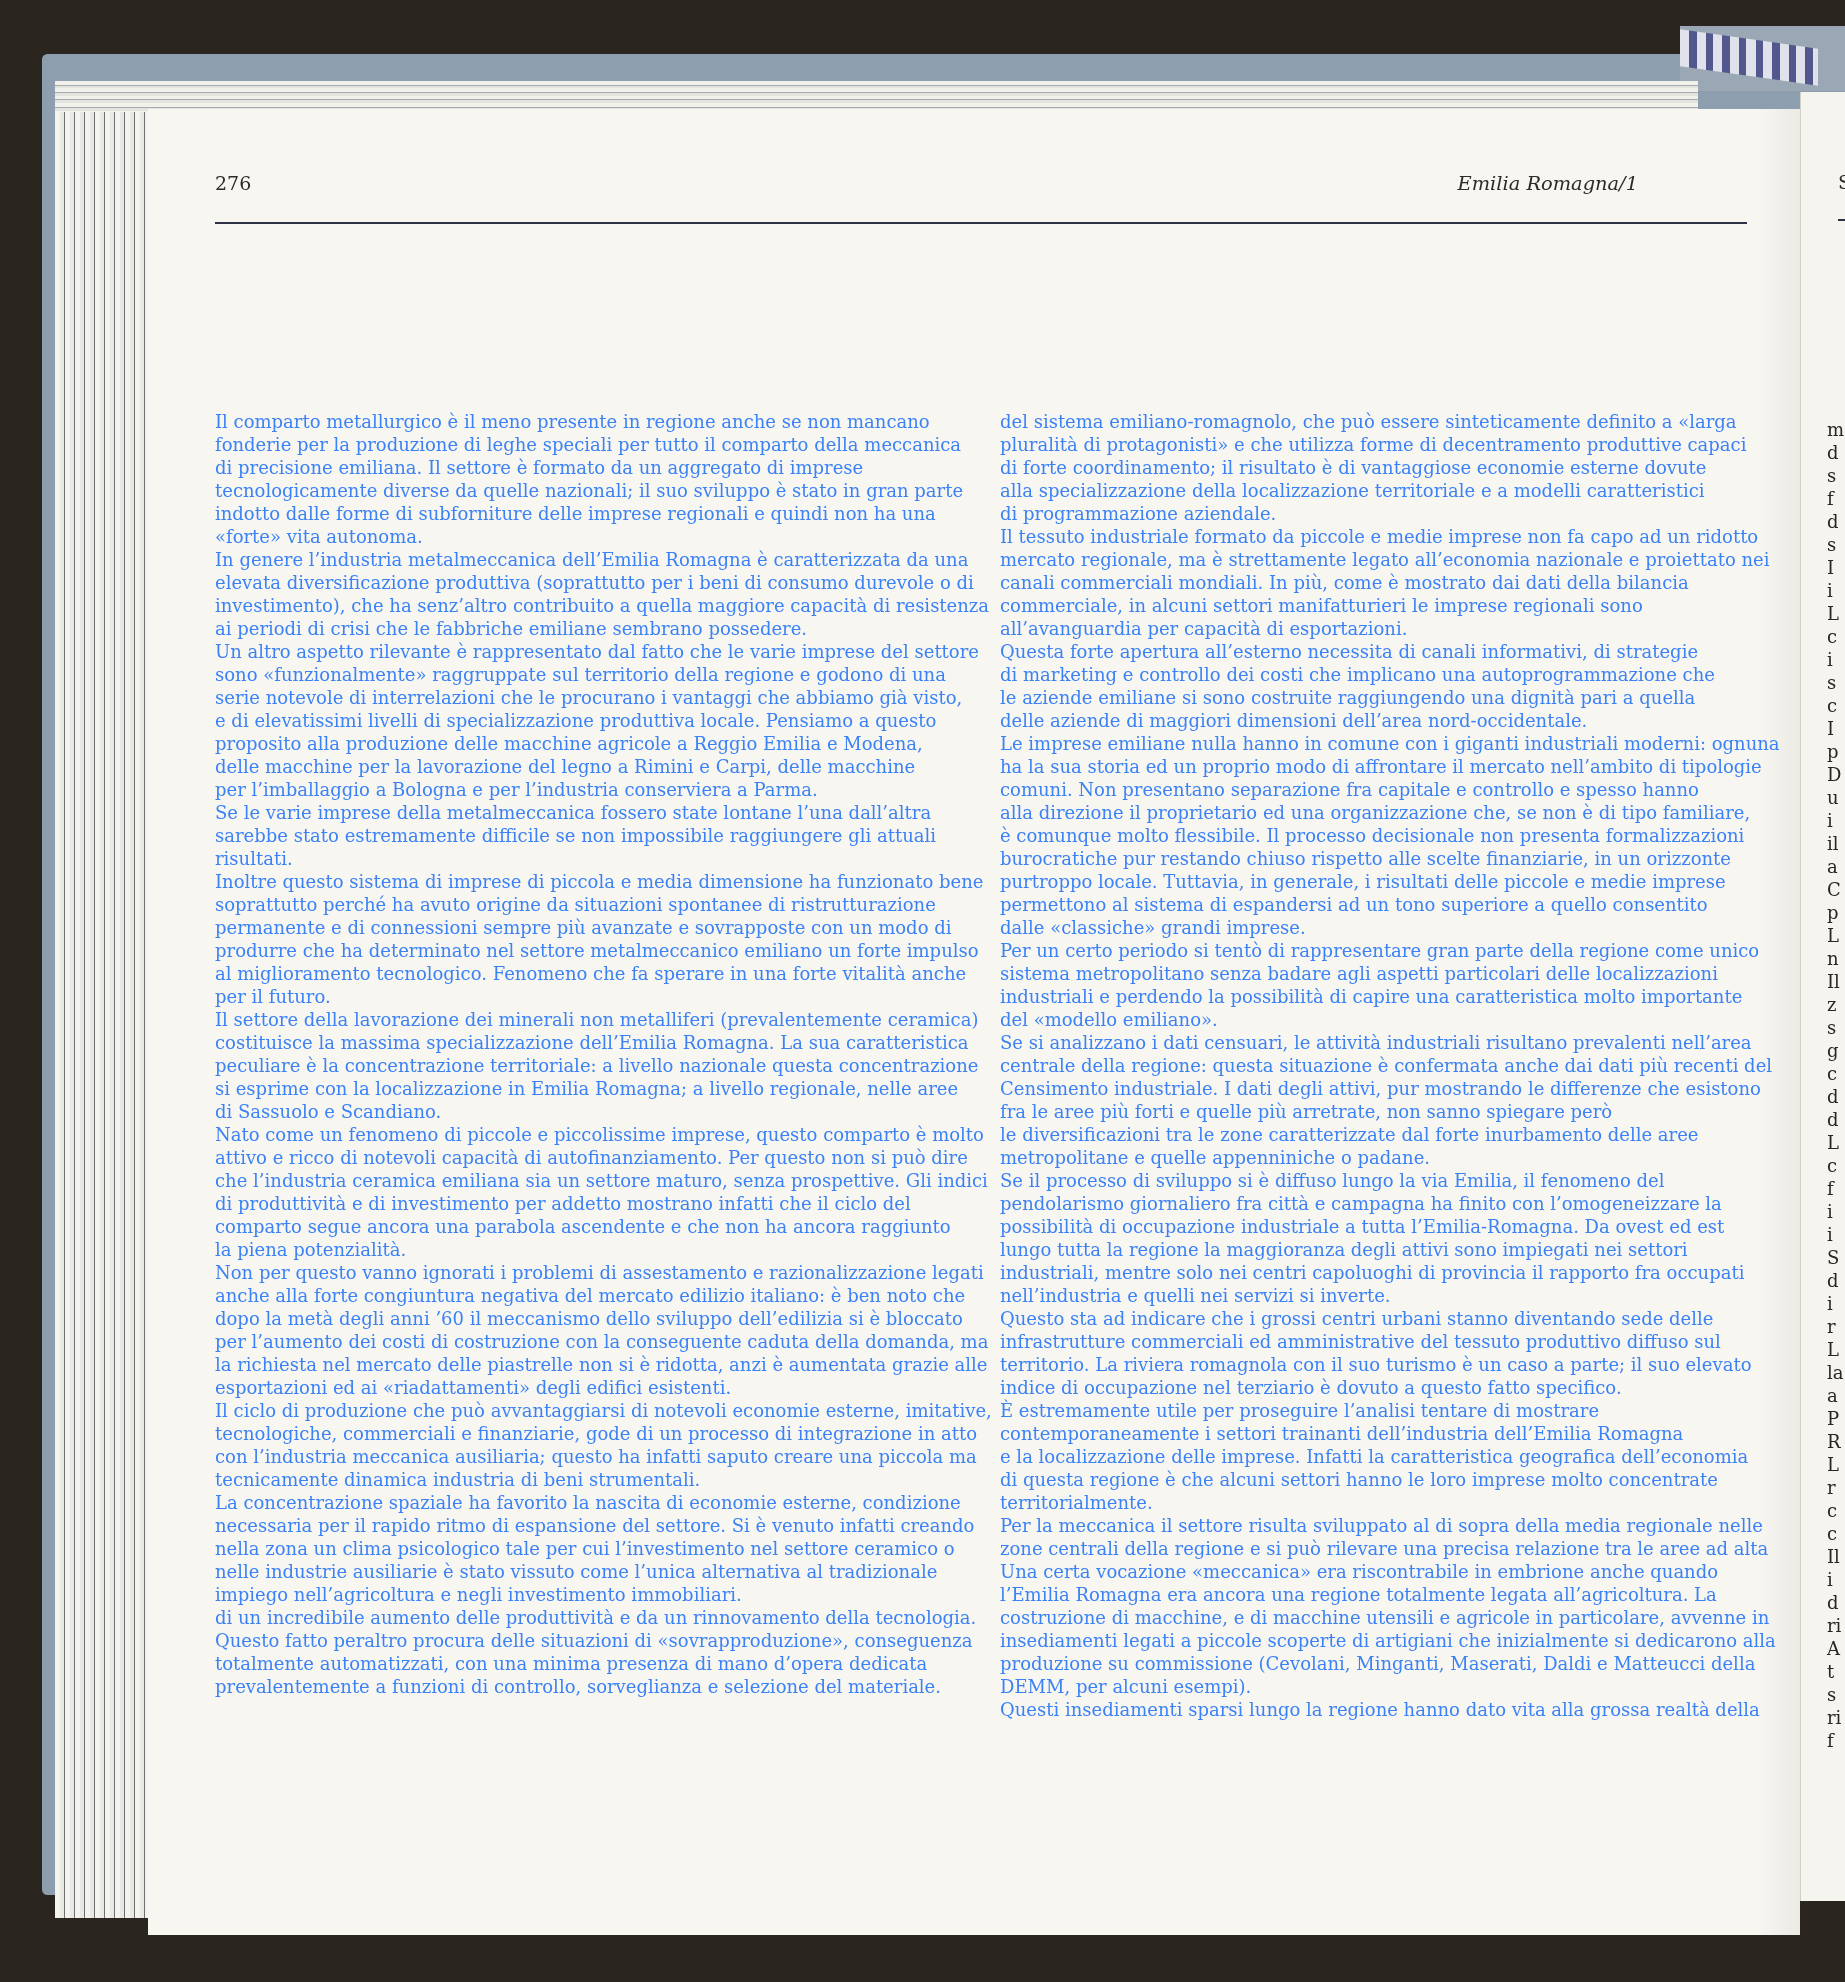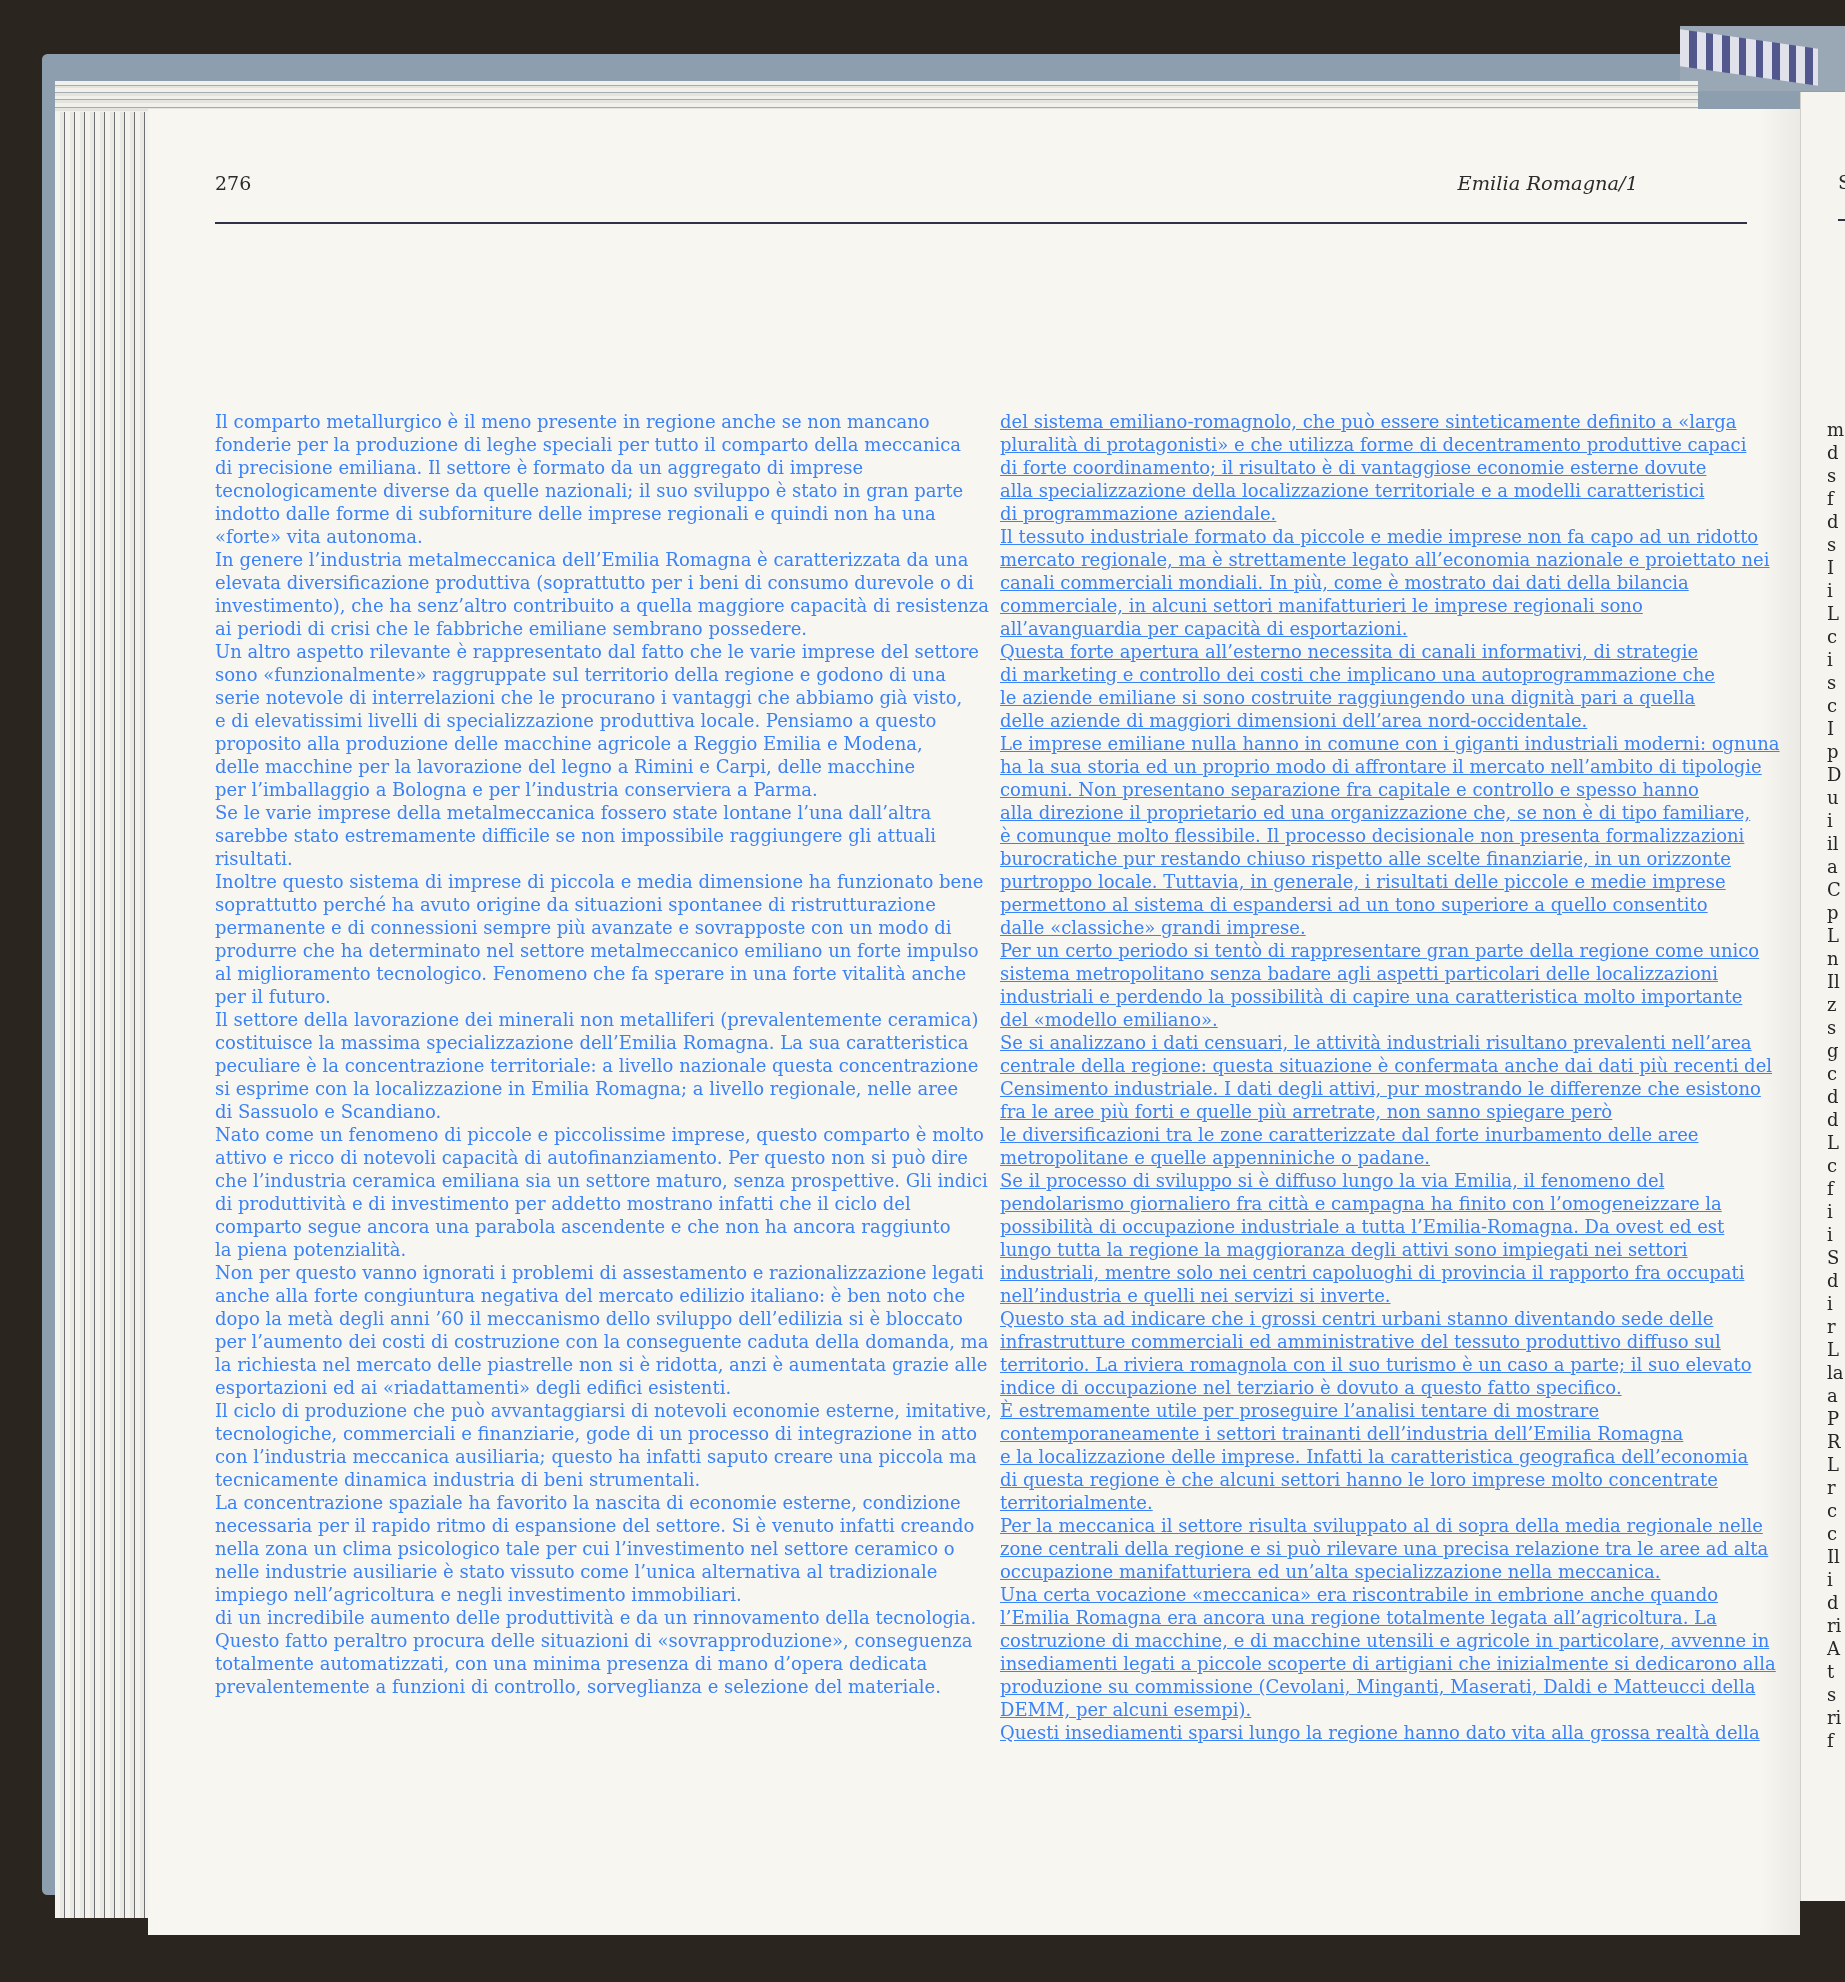--- a/index.html
+++ b/index.html
@@ -53,21 +53,21 @@
   .header-rule {
     position:absolute; left:215px; top:222px; width:1532px; height:1.8px;
     background:#2f3146;
   }
   .column {
     position:absolute; top:410px;
     font-size:18px; line-height:23px; color:#3b82f6;
     white-space:nowrap;
   }
   .col-left { left:215px; width:757px; }
-  .col-right { left:1000px; width:757px;text-decoration:underline; }
+  .col-right { left:1000px; width:757px; }
   .line { display:block; height:23px; }
   .next-page .sliver {
     position:absolute; left:26px; top:326px;
     font-size:18px; line-height:23px; color:#262626;
   }
   .next-page .sliver-head {
     position:absolute; left:37px; top:79px; font-size:19.4px; color:#2b2b2b;
   }
   .next-page .sliver-rule {
     position:absolute; left:37px; top:127px; width:18.5px; height:1.8px; background:#2f3146;
@@ -191,21 +191,20 @@
     <span class="line">infrastrutture commerciali ed amministrative del tessuto produttivo diffuso sul</span>
     <span class="line">territorio. La riviera romagnola con il suo turismo è un caso a parte; il suo elevato</span>
     <span class="line">indice di occupazione nel terziario è dovuto a questo fatto specifico.</span>
     <span class="line">È estremamente utile per proseguire l’analisi tentare di mostrare</span>
     <span class="line">contemporaneamente i settori trainanti dell’industria dell’Emilia Romagna</span>
     <span class="line">e la localizzazione delle imprese. Infatti la caratteristica geografica dell’economia</span>
     <span class="line">di questa regione è che alcuni settori hanno le loro imprese molto concentrate</span>
     <span class="line">territorialmente.</span>
     <span class="line">Per la meccanica il settore risulta sviluppato al di sopra della media regionale nelle</span>
     <span class="line">zone centrali della regione e si può rilevare una precisa relazione tra le aree ad alta</span>
-    <span class="line">occupazione manifatturiera ed un’alta specializzazione nella meccanica.</span>
     <span class="line">Una certa vocazione «meccanica» era riscontrabile in embrione anche quando</span>
     <span class="line">l’Emilia Romagna era ancora una regione totalmente legata all’agricoltura. La</span>
     <span class="line">costruzione di macchine, e di macchine utensili e agricole in particolare, avvenne in</span>
     <span class="line">insediamenti legati a piccole scoperte di artigiani che inizialmente si dedicarono alla</span>
     <span class="line">produzione su commissione (Cevolani, Minganti, Maserati, Daldi e Matteucci della</span>
     <span class="line">DEMM, per alcuni esempi).</span>
     <span class="line">Questi insediamenti sparsi lungo la regione hanno dato vita alla grossa realtà della</span>
   </div>
 
 <div class="next-page">

